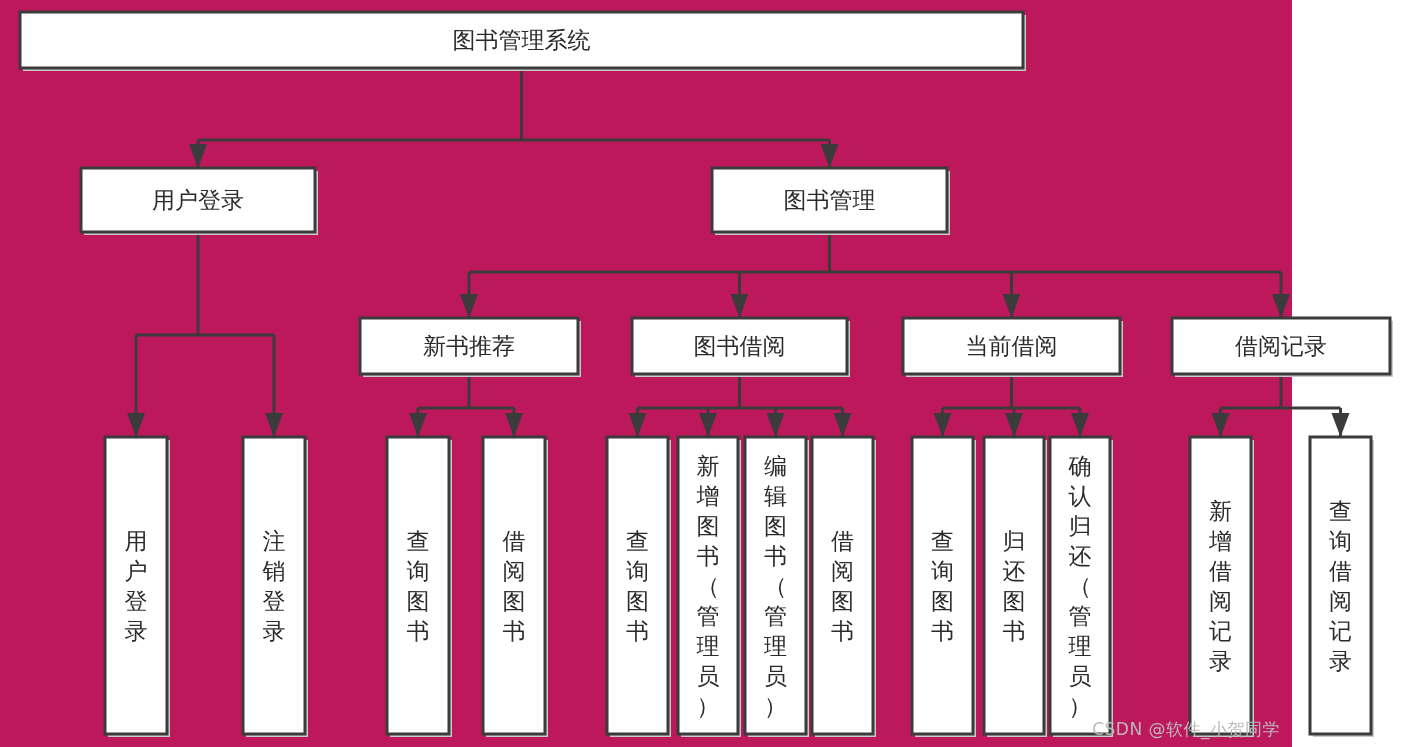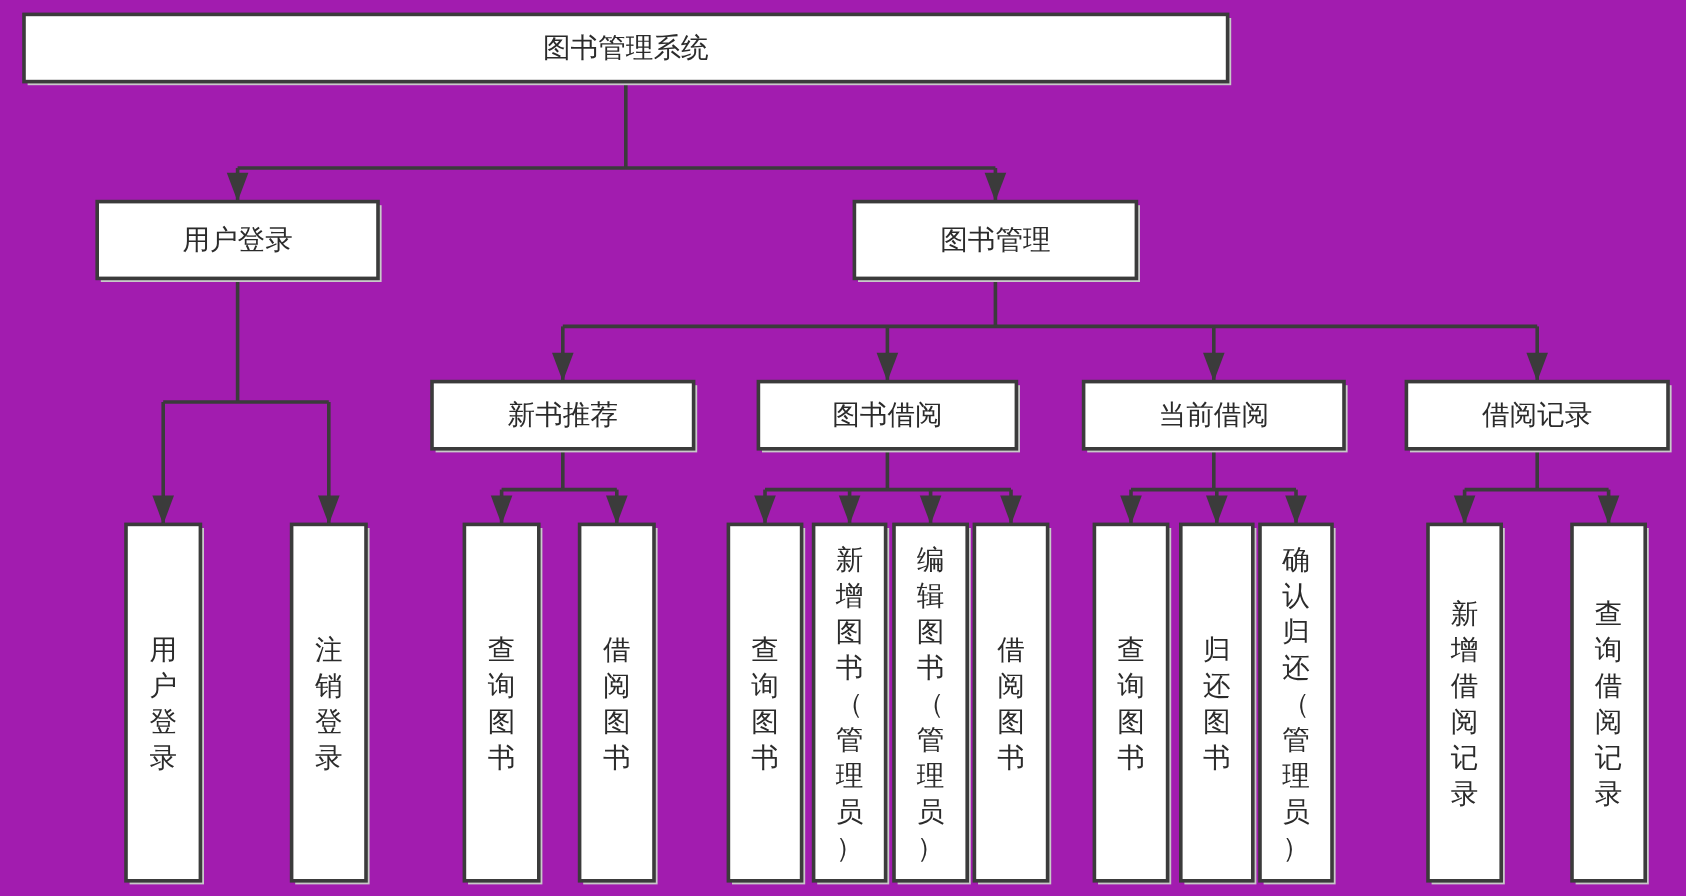--- a/index.html
+++ b/index.html
@@ -9,23 +9,23 @@
     background: #ffffff;
   }
   body {
     width: 1405px;
     height: 747px;
     overflow: hidden;
     font-family: "DejaVu Sans", "Liberation Sans", sans-serif;
   }
   #diagram-root {
     position: relative;
-    width: 1405px;
+    width: 1292px;
     height: 747px;
-    background: #a21caf;
+    background: #be185d;
   }
   svg#flowchart {
     position: absolute;
     left: 0;
     top: 0;
     width: 1405px;
     height: 747px;
   }
   .node-box {
     fill: #ffffff;
@@ -266,14 +266,15 @@
           <text class="node-label-v" x="1220.5" y="518.9"><tspan x="1220.5" dy="0">新</tspan><tspan x="1220.5" dy="30">增</tspan><tspan x="1220.5" dy="30">借</tspan><tspan x="1220.5" dy="30">阅</tspan><tspan x="1220.5" dy="30">记</tspan><tspan x="1220.5" dy="30">录</tspan></text>
         </g>
         <g>
           <rect class="node-box-shadow" x="1313" y="440" width="61" height="297"></rect>
           <rect class="node-box" x="1310" y="437" width="61" height="297"></rect>
           <text class="node-label-v" x="1340.5" y="518.9"><tspan x="1340.5" dy="0">查</tspan><tspan x="1340.5" dy="30">询</tspan><tspan x="1340.5" dy="30">借</tspan><tspan x="1340.5" dy="30">阅</tspan><tspan x="1340.5" dy="30">记</tspan><tspan x="1340.5" dy="30">录</tspan></text>
         </g>
       </g>
   </svg>
 
+  <div class="watermark">CSDN @软件_小贺同学</div>
 
 </div>
 
 </body></html>

